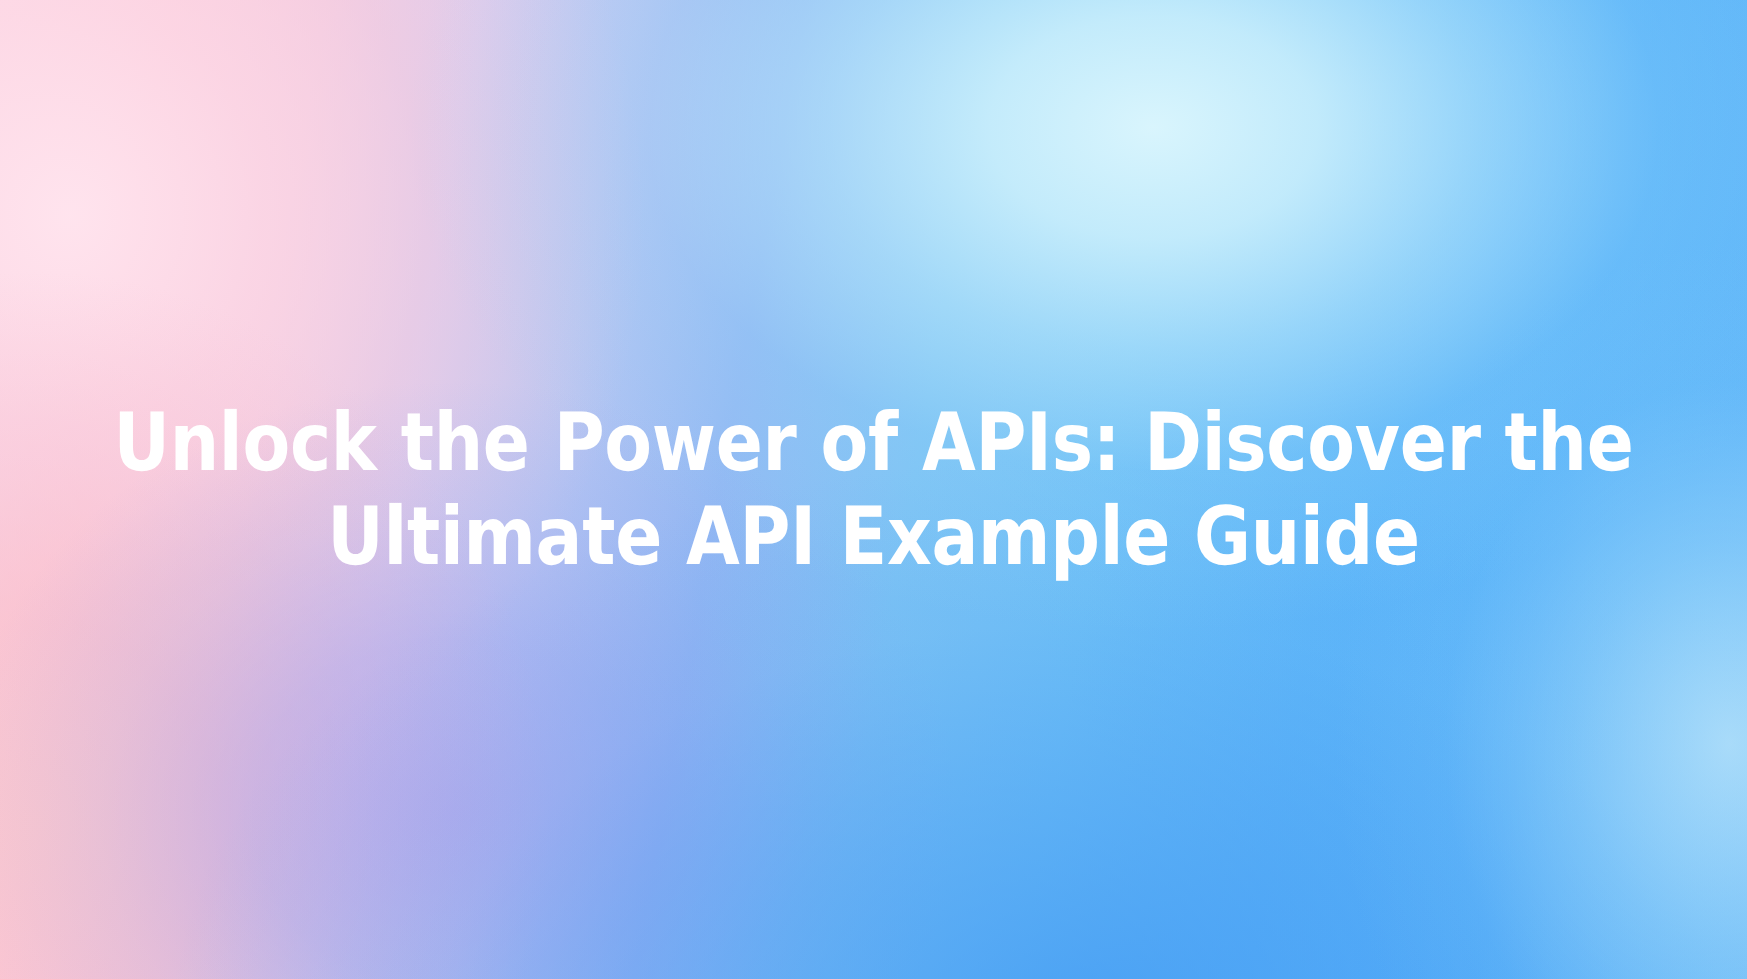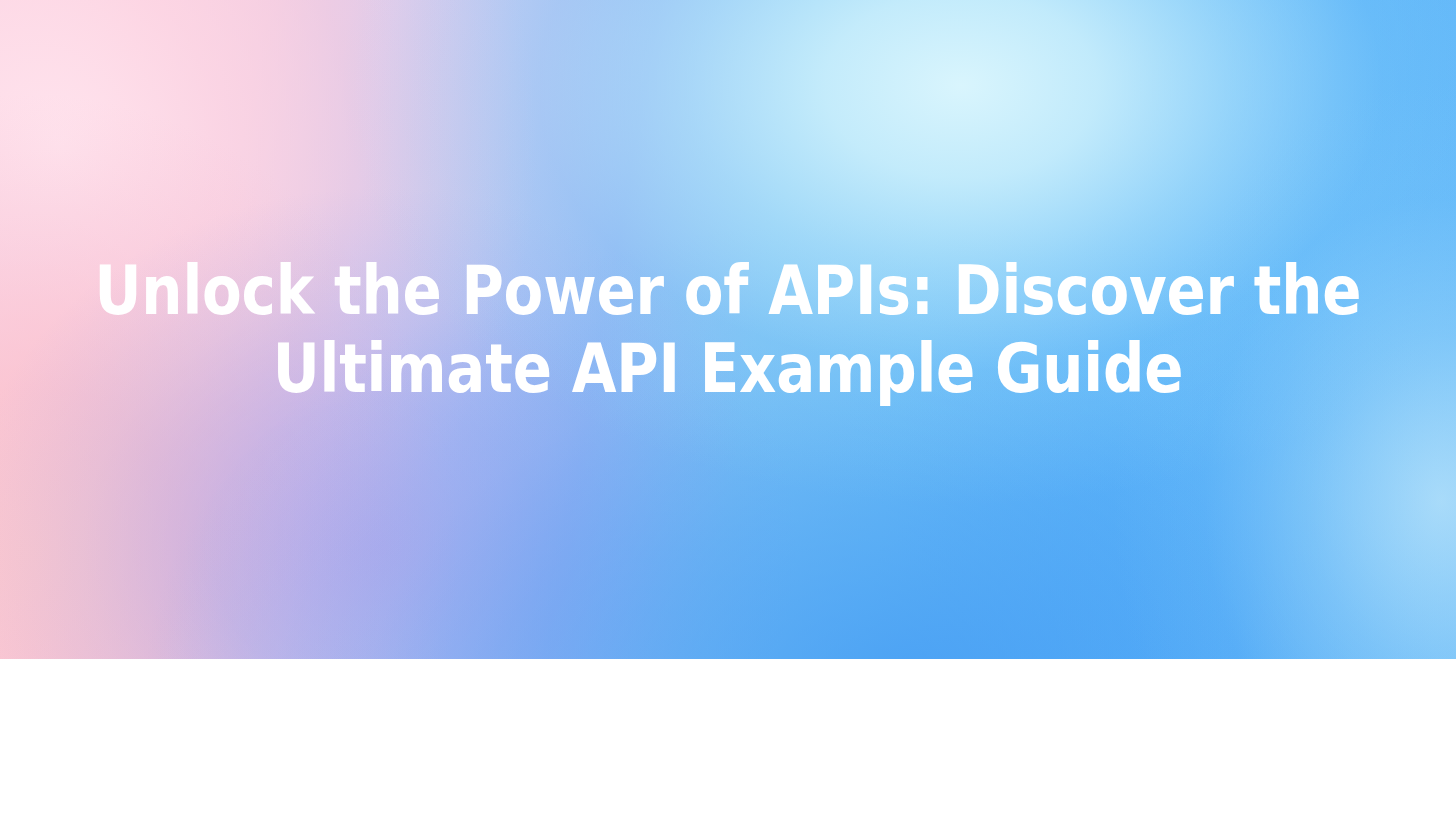--- a/index.html
+++ b/index.html
@@ -4,21 +4,21 @@
 <style>
   html, body {
     margin: 0;
     padding: 0;
     background: #ffffff;
   }
 
   .banner {
     position: relative;
     width: 1456px;
-    height: 659px;
+    height: 816px;
     overflow: hidden;
     background-color: #6fb9f5;
     font-family: "DejaVu Sans", sans-serif;
   }
 
   
   .mesh {
     position: absolute;
     inset: 0;
     pointer-events: none;

